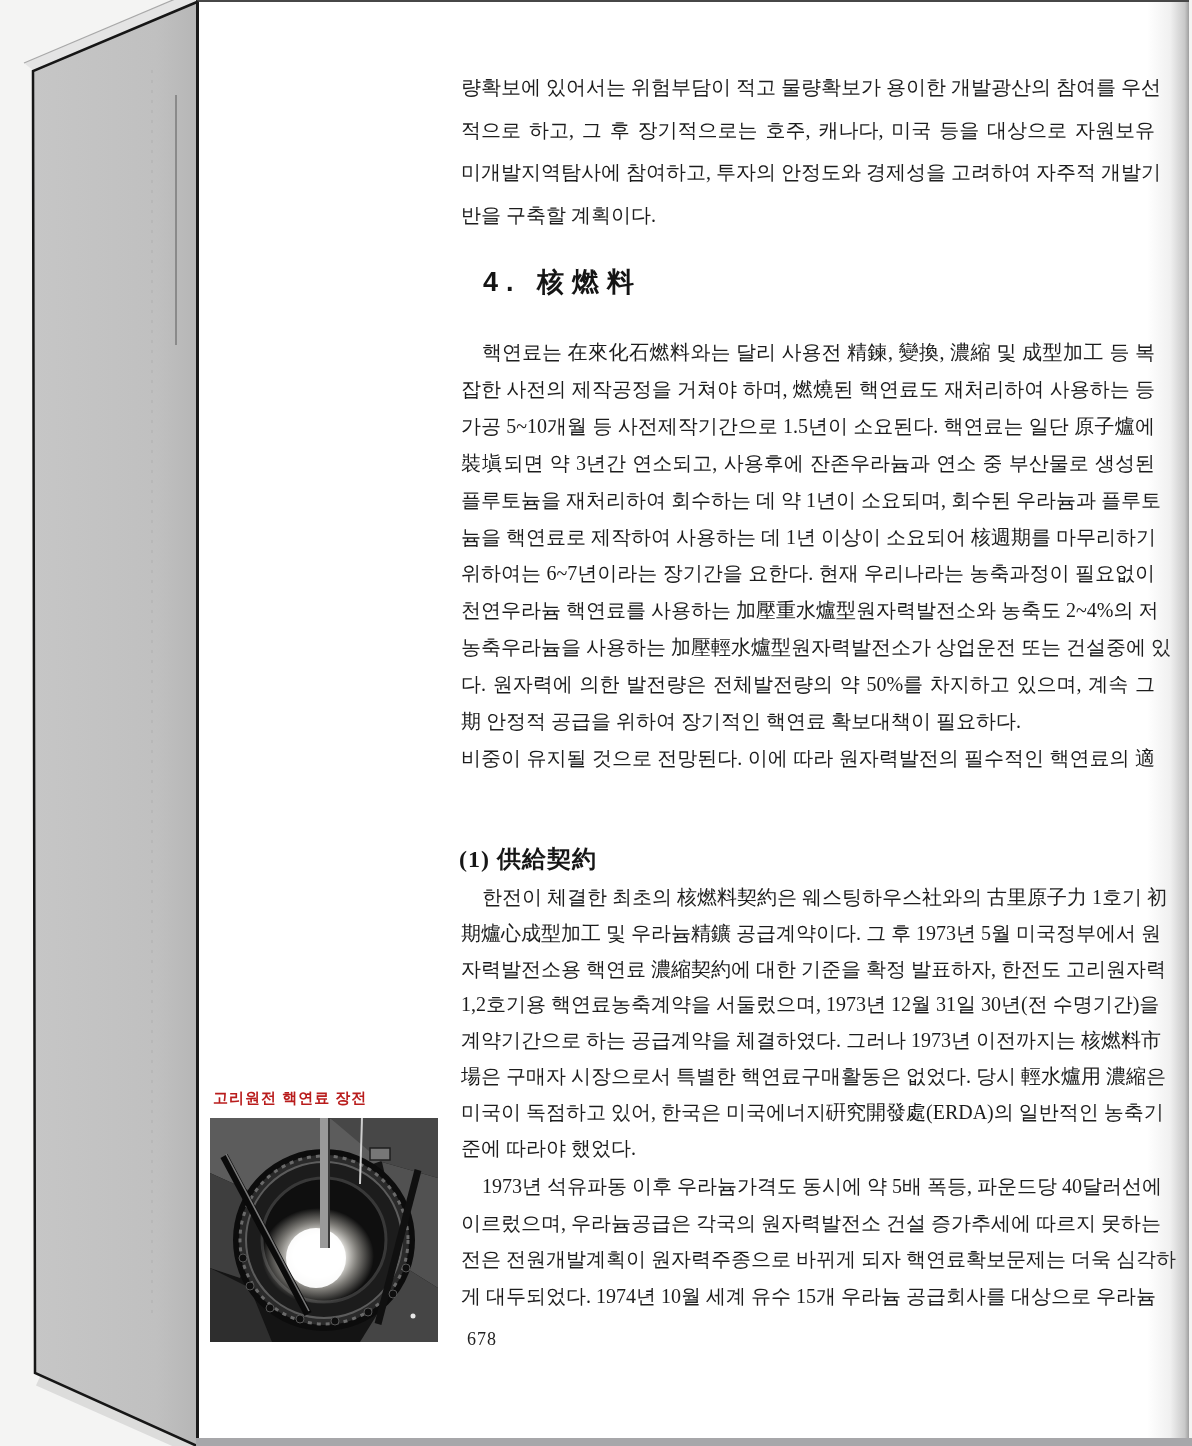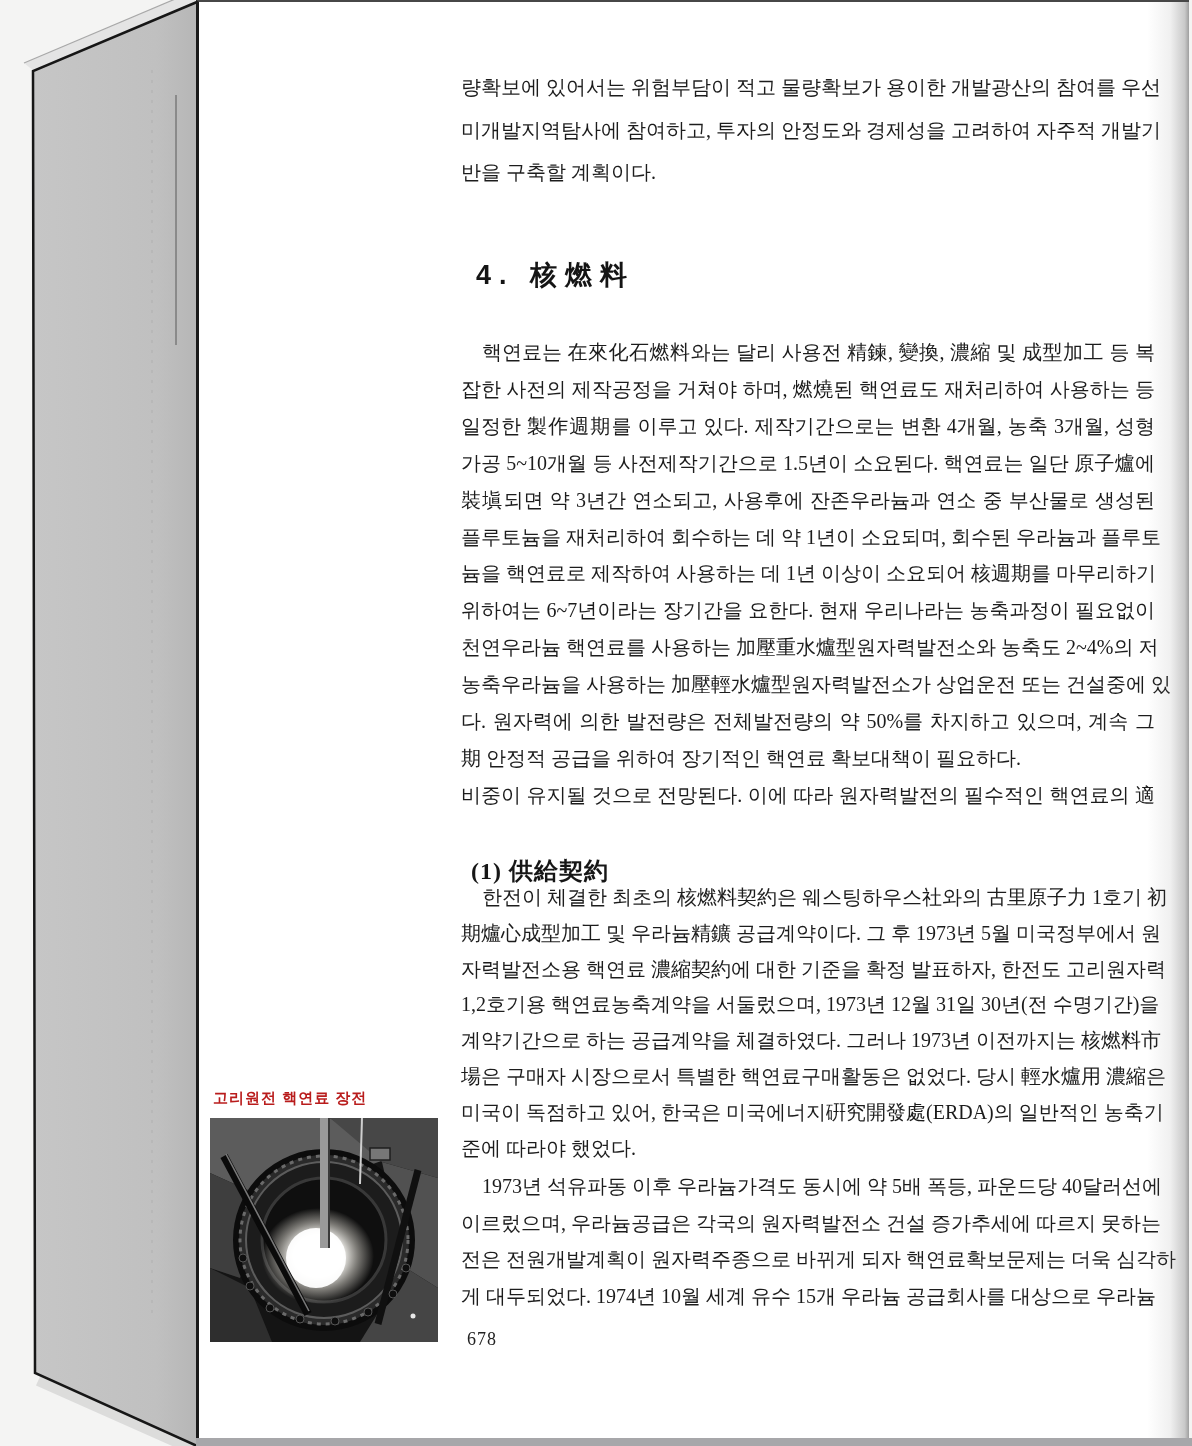--- a/index.html
+++ b/index.html
@@ -26,26 +26,26 @@
     text-align:justify;text-align-last:justify;
     white-space:nowrap;overflow:visible;
   }
   .text-line.last-line{text-align-last:left;}
   .indent-first .text-line:first-child{text-indent:21px;}
   .p1{top:64px;line-height:42.5px;}
   .p2{top:332px;line-height:36.9px;}
   .p3{top:878px;line-height:35.8px;}
   .p4{top:1166px;line-height:36.6px;}
   .section-heading{
-    position:absolute;left:277px;top:255px;margin:0;
+    position:absolute;left:277px;top:255px;margin:7px;
     font-family:"Liberation Sans","DejaVu Sans",sans-serif;
     font-size:27px;font-weight:bold;color:#141414;letter-spacing:8px;
   }
   .subsection-heading{
-    position:absolute;left:260px;top:841px;margin:12px;
+    position:absolute;left:260px;top:841px;margin:0;
     font-size:24px;font-weight:bold;color:#161616;letter-spacing:1px;
   }
   .photo-caption{
     position:absolute;left:14px;top:1087px;
     font-family:"Liberation Sans","DejaVu Sans",sans-serif;
     font-size:15px;font-weight:bold;color:#b91c1c;letter-spacing:1px;
   }
   .photo{position:absolute;left:11px;top:1116px;}
   .page-number{position:absolute;left:268px;top:1327px;font-size:18px;color:#222;letter-spacing:1px;}
   .bottom-strip{position:absolute;left:196px;right:0;top:1438px;height:8px;background:#a7a7aa;}
@@ -69,30 +69,30 @@
     <polygon points="33,71 197,2 197,1446 35,1373" fill="url(#edgeGrad)"></polygon>
     <line x1="152" y1="70" x2="152" y2="1320" stroke="#9b9b9b" stroke-width="1.3" opacity="0.35" stroke-dasharray="3 7"></line>
     <line x1="176" y1="95" x2="176" y2="345" stroke="#7f7f7f" stroke-width="2" opacity="0.8"></line>
     <path d="M197,2 L33,71 L35,1373 L197,1446" fill="none" stroke="#161616" stroke-width="2.5"></path>
   </svg>
 
   <div class="page">
 
     <div class="para p1">
         <div class="text-line">량확보에 있어서는 위험부담이 적고 물량확보가 용이한 개발광산의 참여를 우선</div>
+        <div class="text-line">적으로 하고, 그 후 장기적으로는 호주, 캐나다, 미국 등을 대상으로 자원보유</div>
         <div class="text-line">미개발지역탐사에 참여하고, 투자의 안정도와 경제성을 고려하여 자주적 개발기</div>
         <div class="text-line last-line">반을 구축할 계획이다.</div>
       </div>
 
     <h2 class="section-heading">4. 核燃料</h2>
 
     <div class="para p2 indent-first">
         <div class="text-line">핵연료는 在來化石燃料와는 달리 사용전 精鍊, 變換, 濃縮 및 成型加工 등 복</div>
         <div class="text-line">잡한 사전의 제작공정을 거쳐야 하며, 燃燒된 핵연료도 재처리하여 사용하는 등</div>
-        <div class="text-line">일정한 製作週期를 이루고 있다. 제작기간으로는 변환 4개월, 농축 3개월, 성형</div>
         <div class="text-line">가공 5~10개월 등 사전제작기간으로 1.5년이 소요된다. 핵연료는 일단 原子爐에</div>
         <div class="text-line">裝塡되면 약 3년간 연소되고, 사용후에 잔존우라늄과 연소 중 부산물로 생성된</div>
         <div class="text-line">플루토늄을 재처리하여 회수하는 데 약 1년이 소요되며, 회수된 우라늄과 플루토</div>
         <div class="text-line">늄을 핵연료로 제작하여 사용하는 데 1년 이상이 소요되어 核週期를 마무리하기</div>
         <div class="text-line">위하여는 6~7년이라는 장기간을 요한다. 현재 우리나라는 농축과정이 필요없이</div>
         <div class="text-line">천연우라늄 핵연료를 사용하는 加壓重水爐型원자력발전소와 농축도 2~4%의 저</div>
         <div class="text-line">농축우라늄을 사용하는 加壓輕水爐型원자력발전소가 상업운전 또는 건설중에 있</div>
         <div class="text-line">다. 원자력에 의한 발전량은 전체발전량의 약 50%를 차지하고 있으며, 계속 그</div>
         <div class="text-line last-line">期 안정적 공급을 위하여 장기적인 핵연료 확보대책이 필요하다.</div>
         <div class="text-line">비중이 유지될 것으로 전망된다. 이에 따라 원자력발전의 필수적인 핵연료의 適</div>

